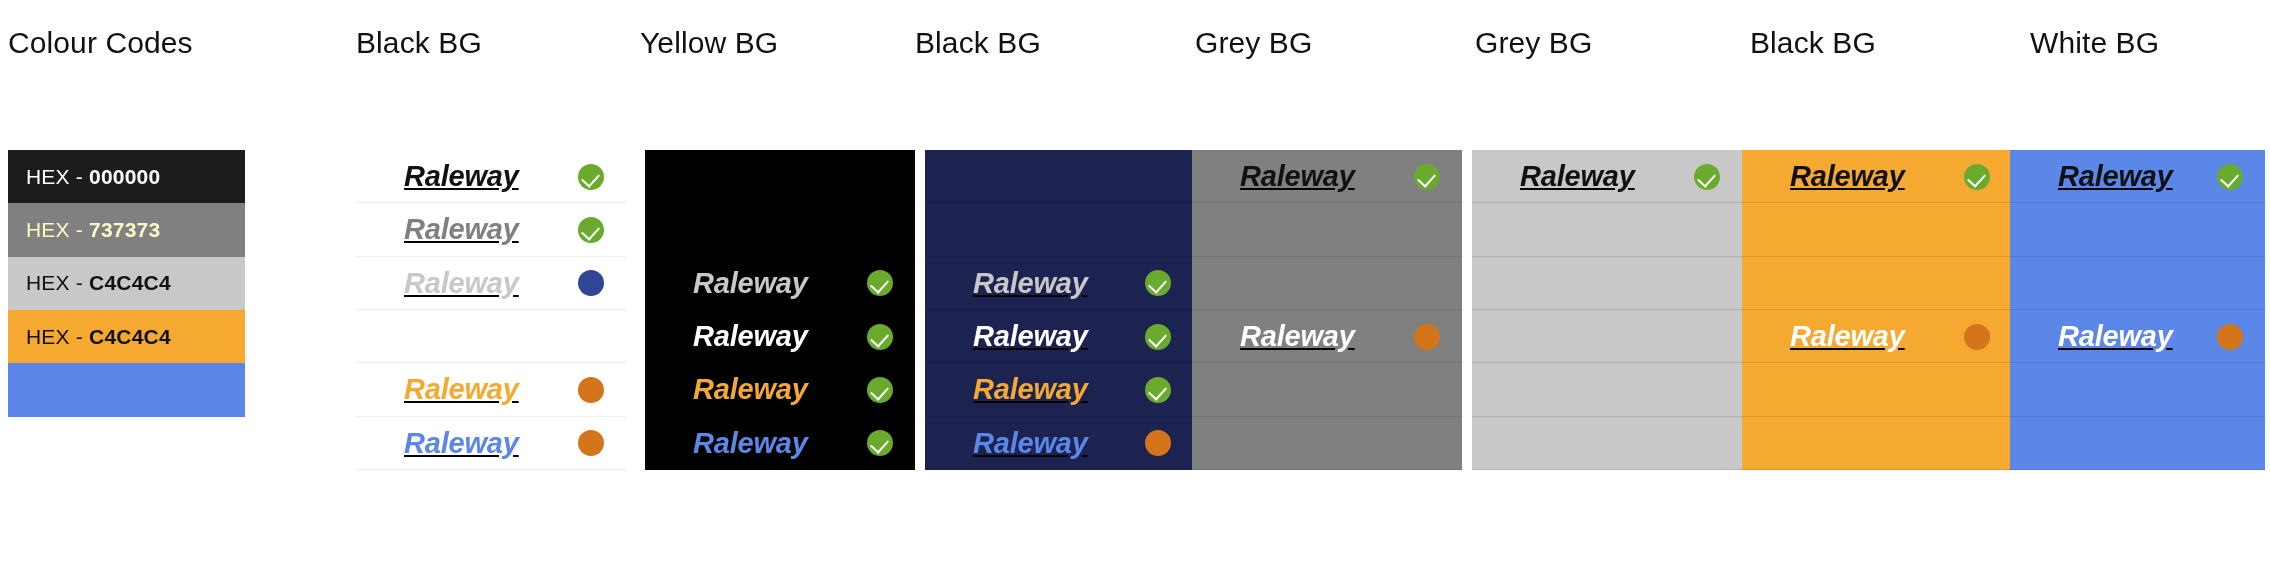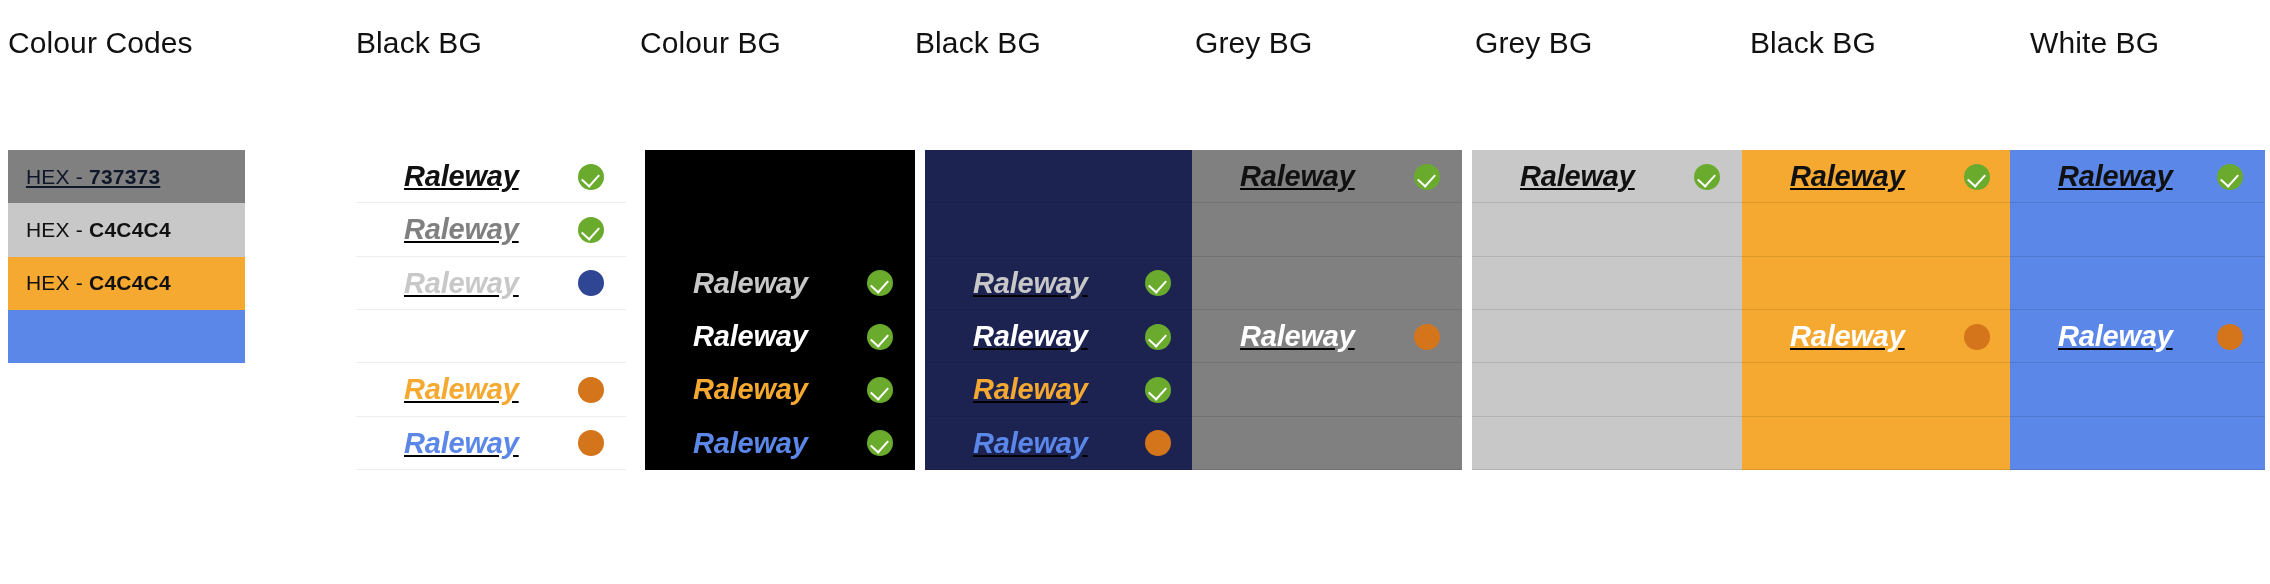--- a/index.html
+++ b/index.html
@@ -133,32 +133,36 @@
   .col-white .rowline { background: #eceef0; }
 </style>
 </head>
 <body>
 
 <div class="board">
 
   <div class="headers">
       <div class="hdr" style="left: 8px;">Colour Codes</div>
       <div class="hdr" style="left: 356px;">Black BG</div>
-      <div class="hdr" style="left: 640px;">Colour BG</div>
+      <div class="hdr" style="left: 640px;">Yellow BG</div>
       <div class="hdr" style="left: 915px;">Black BG</div>
       <div class="hdr" style="left: 1195px;">Grey BG</div>
       <div class="hdr" style="left: 1475px;">Grey BG</div>
       <div class="hdr" style="left: 1750px;">Black BG</div>
       <div class="hdr" style="left: 2030px;">White BG</div>
     </div>
 
   <div class="grid">
       <div class="col col-codes" style="left: 8px; width: 237px;">
+        <div class="cell" style="background: rgb(28, 28, 28);">
+          <span class="hexlabel" style="color: rgb(255, 255, 255);"><span>HEX -  </span><span class="hexnum">000000</span></span>
+          <span class="rowline"></span>
+        </div>
         <div class="cell" style="background: rgb(128, 128, 128);">
-          <span class="hexlabel" style="color: #0f172a; text-decoration: underline;"><span>HEX -  </span><span class="hexnum">737373</span></span>
+          <span class="hexlabel" style="color: #fef9c3;"><span>HEX -  </span><span class="hexnum">737373</span></span>
           <span class="rowline"></span>
         </div>
         <div class="cell" style="background: rgb(200, 200, 200);">
           <span class="hexlabel" style="color: rgb(17, 17, 17);"><span>HEX -  </span><span class="hexnum">C4C4C4</span></span>
           <span class="rowline"></span>
         </div>
         <div class="cell" style="background: rgb(245, 169, 48);">
           <span class="hexlabel" style="color: rgb(17, 17, 17);"><span>HEX -  </span><span class="hexnum">C4C4C4</span></span>
           <span class="rowline"></span>
         </div>

